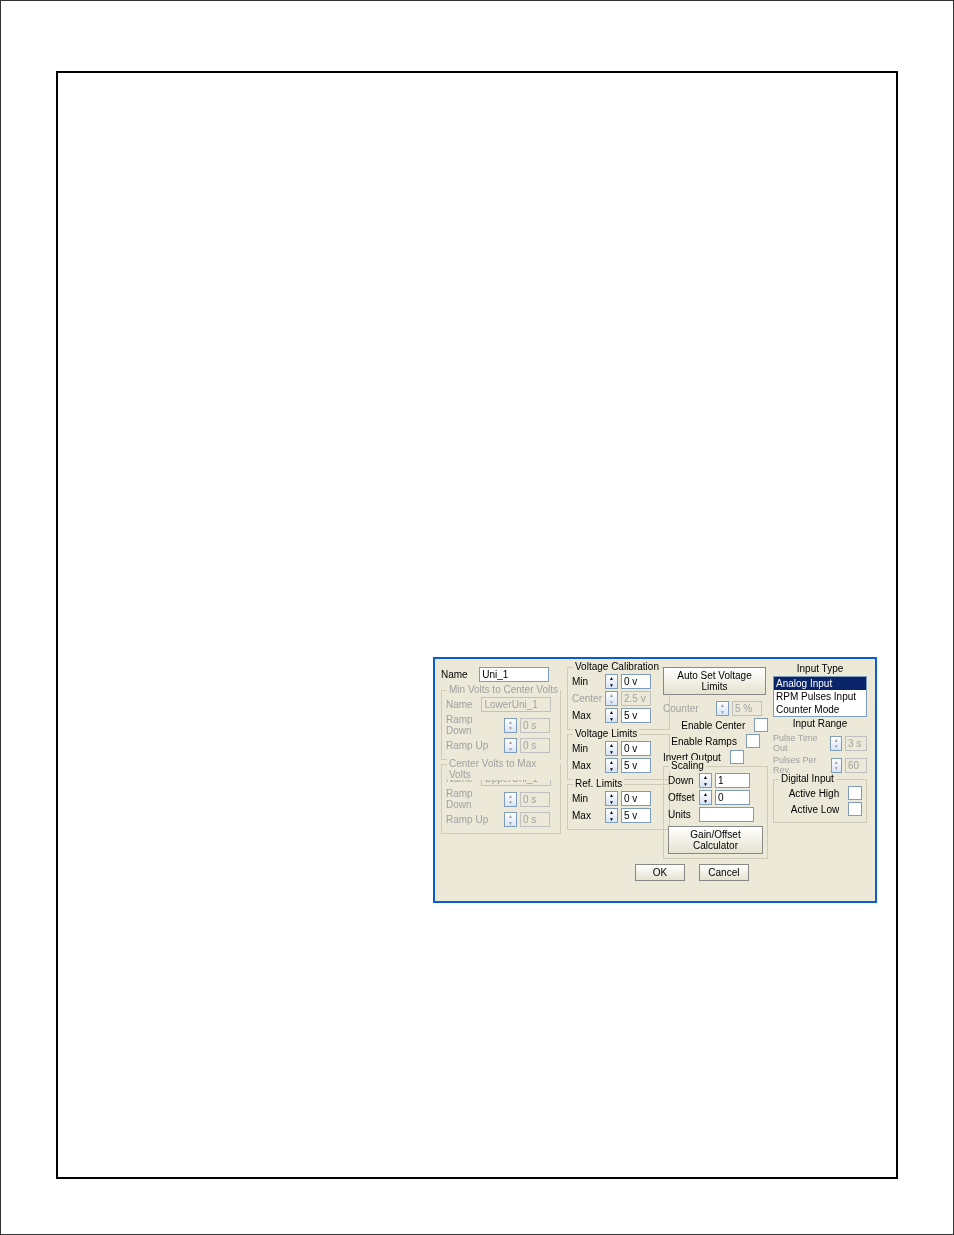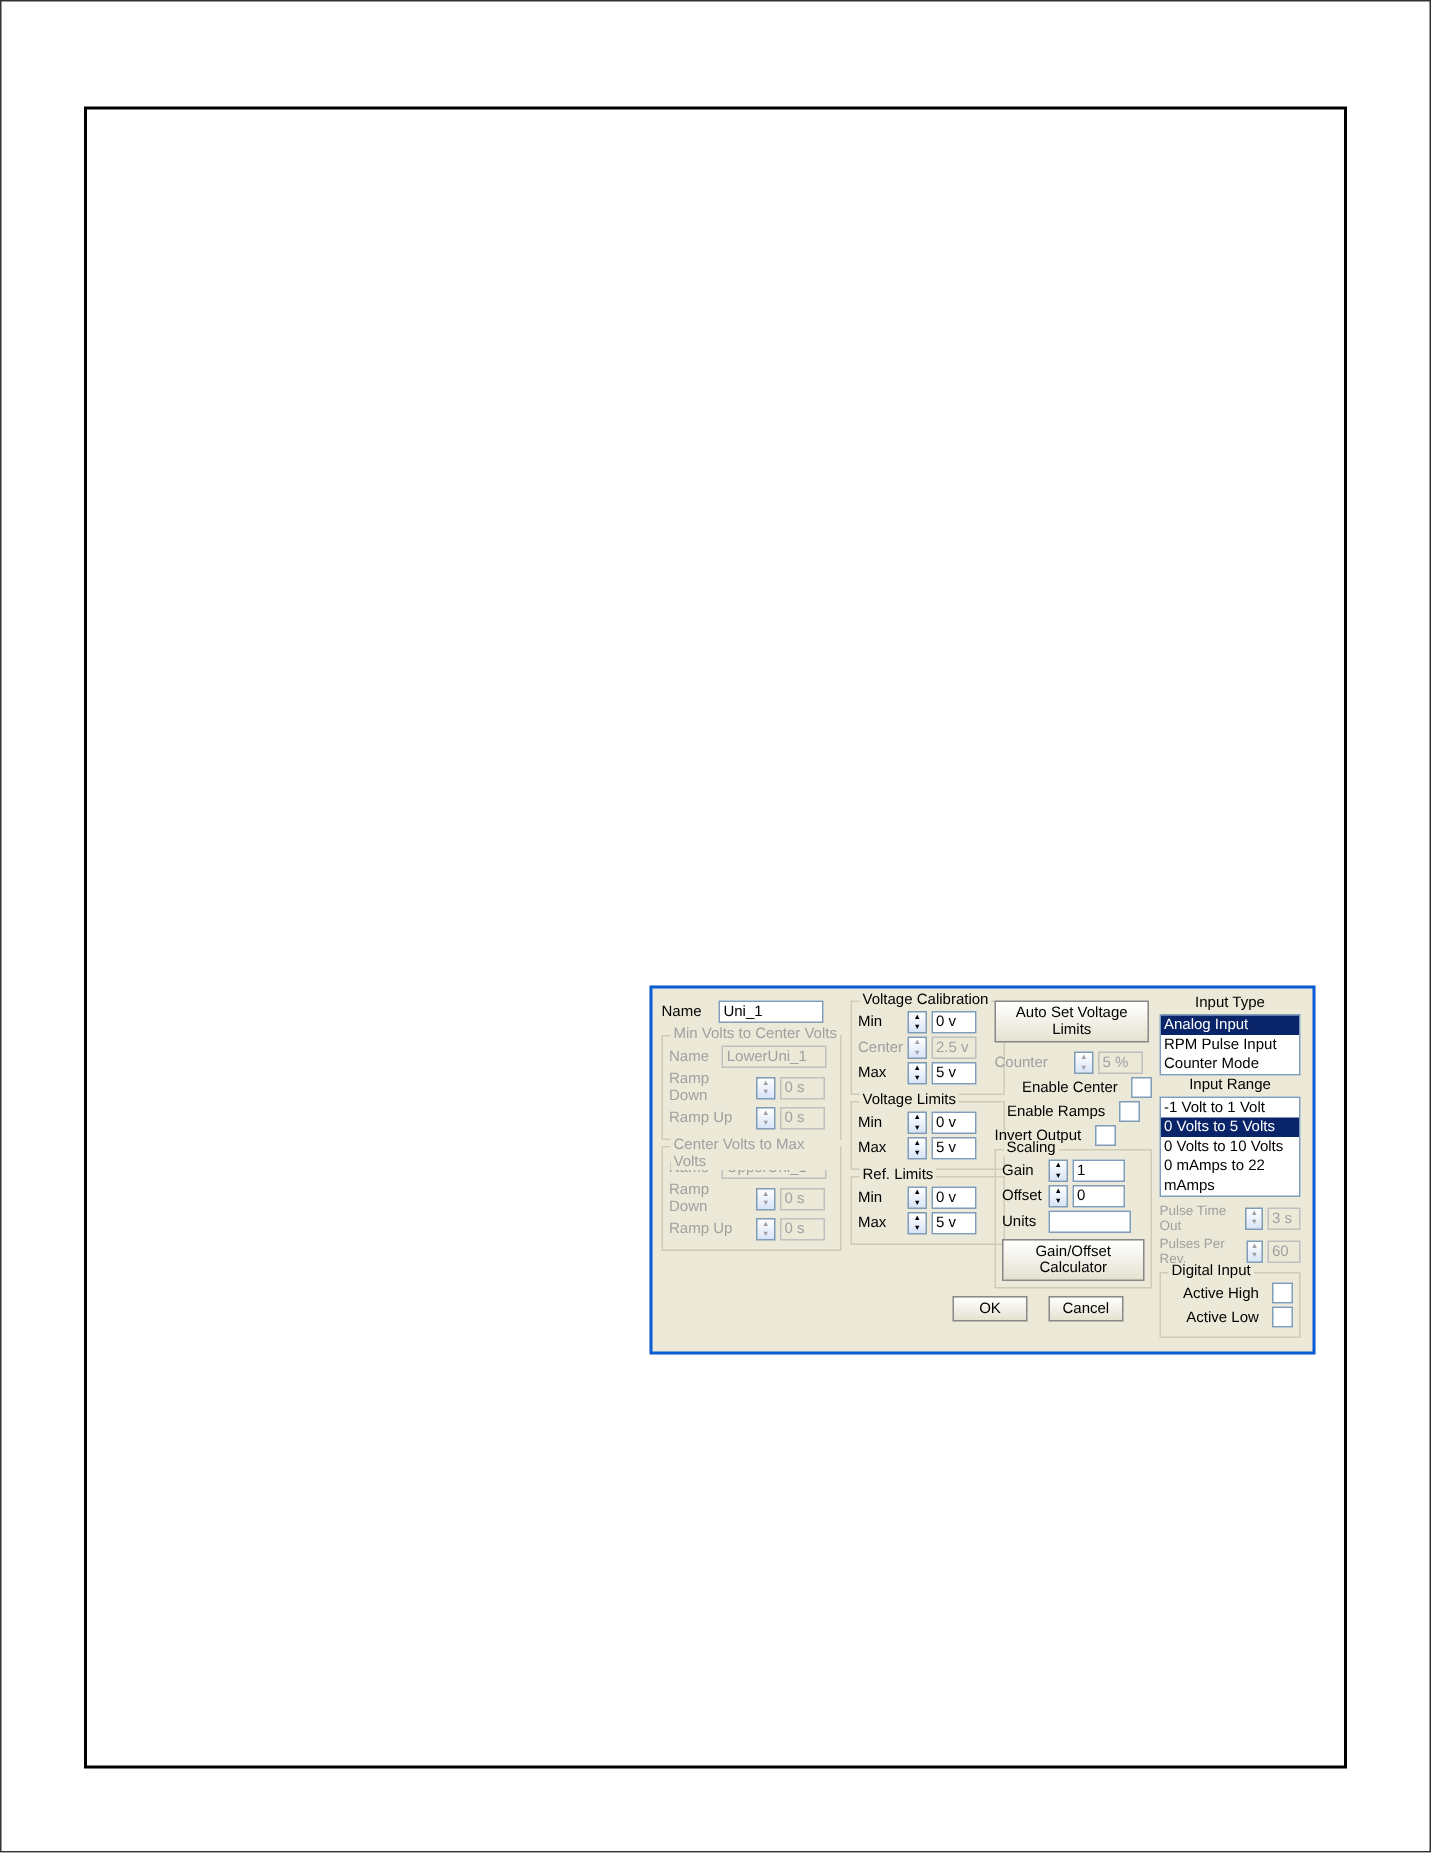--- a/index.html
+++ b/index.html
@@ -162,21 +162,21 @@
               <span>▼</span>
             </span>
             <input class="txt d" style="width: 30px;" value="5 %">
           </div>
         <div class="field" style="justify-content:flex-end"><span>Enable Center</span>&nbsp;<span class="chk"></span></div>
         <div class="field" style="justify-content:center"><span>Enable Ramps</span>&nbsp;<span class="chk"></span></div>
         <div class="field" style=""><span>Invert Output</span>&nbsp;<span class="chk"></span></div>
         <div class="fs" style="margin-top:2px">
           <span class="fs-title">Scaling</span>
           <div class="field">
-              <span style="width:28px">Gain</span>
+              <span style="width:28px">Down</span>
               <span class="spin">
                 <span>▲</span>
                 <span>▼</span>
               </span>
               <input class="txt" style="width: 35px;" value="1">
             </div>
           <div class="field">
               <span style="width:28px">Offset</span>
               <span class="spin">
                 <span>▲</span>
@@ -189,30 +189,24 @@
               <input class="txt" style="width: 55px;" value="">
             </div>
           <button class="btn" style="width:95px;margin-top:2px">Gain/Offset Calculator</button>
         </div>
       </div>
 
       <div class="col" style="left:338px;top:4px;width:94px">
         <div class="right-hdr">Input Type</div>
         <div class="listbox">
           <div class="item sel">Analog Input</div>
-          <div class="item">RPM Pulse Input</div>
+          <div class="item">RPM Pulses Input</div>
           <div class="item">Counter Mode</div>
         </div>
         <div class="right-hdr" style="margin-top:1px">Input Range</div>
-        <div class="listbox">
-          <div class="item">-1 Volt to 1 Volt</div>
-          <div class="item sel">0 Volts to 5 Volts</div>
-          <div class="item">0 Volts to 10 Volts</div>
-          <div class="item">0 mAmps to 22 mAmps</div>
-        </div>
         <div class="field dis" style="margin-top:4px">
             <span style="font-size:9px">Pulse Time Out</span>
             <span class="spin">
               <span>▲</span>
               <span>▼</span>
             </span>
             <input class="txt d" style="width: 22px;" value="3 s">
           </div>
         <div class="field dis">
             <span style="font-size:9px">Pulses Per Rev.</span>

